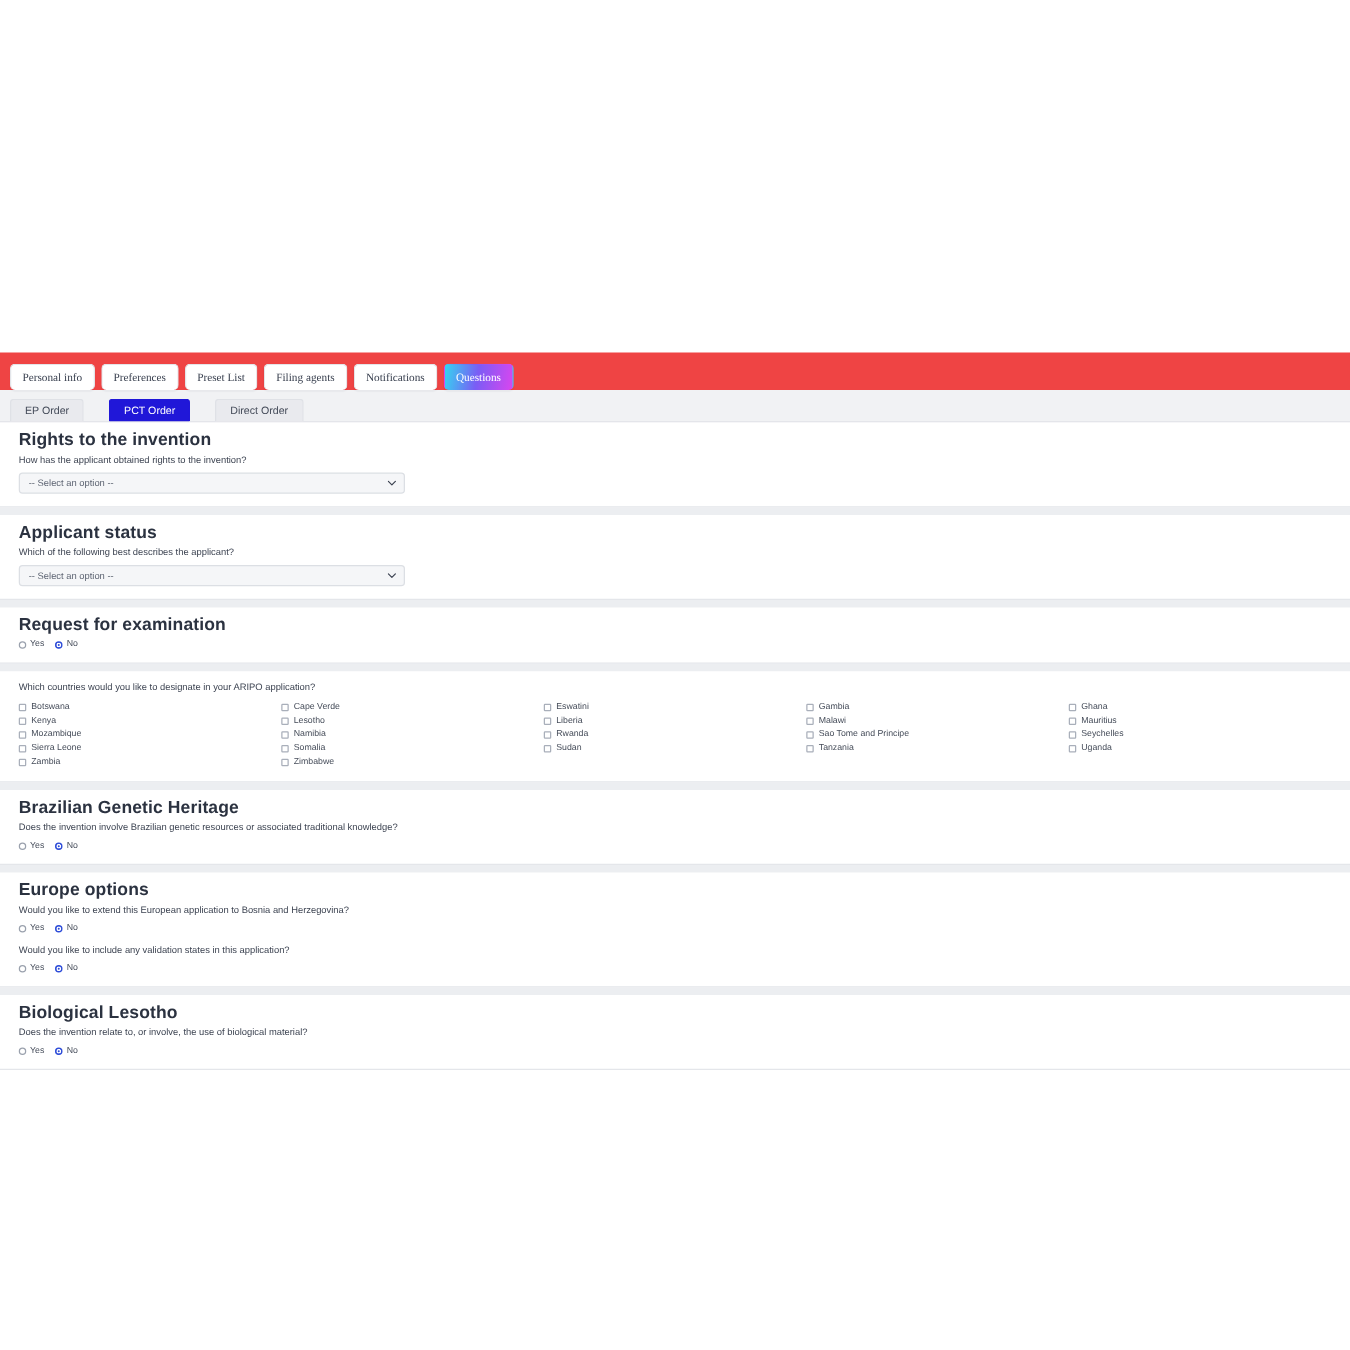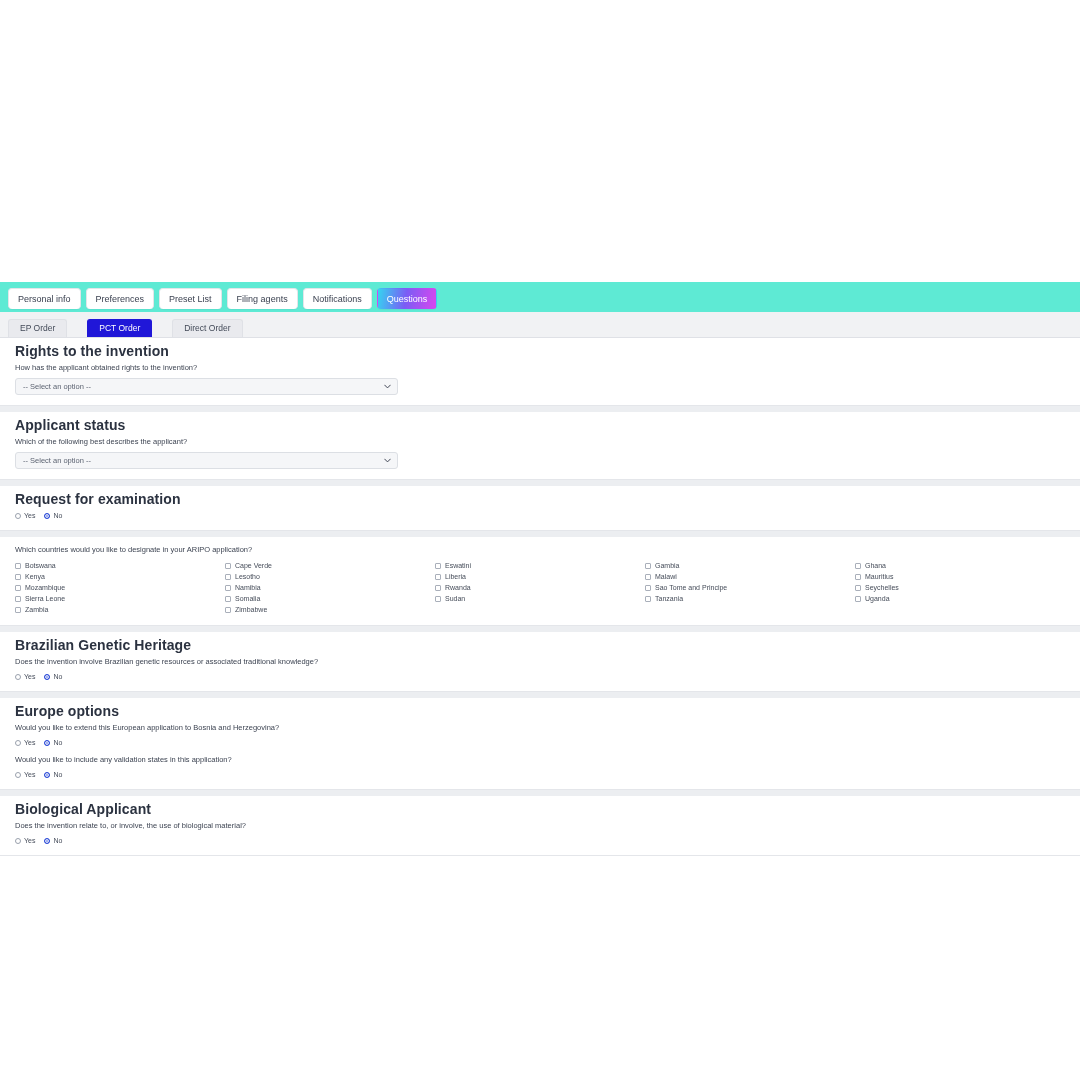--- a/index.html
+++ b/index.html
@@ -18,27 +18,28 @@
 
   #page {
     position: absolute;
     left: 0;
     top: 282px;
     width: 1080px;
   }
 
   
   .tabstrip {
-    background: #5eead4;
+    background: #ef4444;
     padding: 6px 8px 0 8px;
     display: flex;
-    align-items: flex-start;
+    align-items: flex-end;
     gap: 5px;
     height: 24px;
     box-sizing: content-box;
+    font-family: Liberation Serif, serif;
   }
   .tab {
     background: #ffffff;
     border: 1px solid #e3e5e9;
     border-bottom: none;
     border-radius: 4px 4px 4px 4px;
     padding: 5px 9px 5px 9px;
     font-size: 9px;
     line-height: 10px;
     color: #3b4251;
@@ -103,21 +104,21 @@
     font-size: 7.5px;
     line-height: 10px;
     color: #3d4452;
     margin: 0 0 5px 0;
   }
   .question.spaced { margin-top: 8px; }
 
   
   .select-wrap {
     position: relative;
-    width: 383px;
+    width: 309px;
     height: 17px;
   }
   .select-box {
     width: 100%;
     height: 100%;
     box-sizing: border-box;
     background: #f5f6f8;
     border: 1px solid #dcdfe4;
     border-radius: 3px;
     font-size: 7.5px;
@@ -386,21 +387,21 @@
             <span>Yes</span>
           </label>
           <label class="radio-opt">
             <span class="radio-dot checked"></span>
             <span>No</span>
           </label>
         </div>
     </section>
 
     <section class="card">
-      <h3 class="card-title">Biological Applicant</h3>
+      <h3 class="card-title">Biological Lesotho</h3>
       <p class="question">Does the invention relate to, or involve, the use of biological material?</p>
       <div class="radio-row">
           <label class="radio-opt">
             <span class="radio-dot"></span>
             <span>Yes</span>
           </label>
           <label class="radio-opt">
             <span class="radio-dot checked"></span>
             <span>No</span>
           </label>

